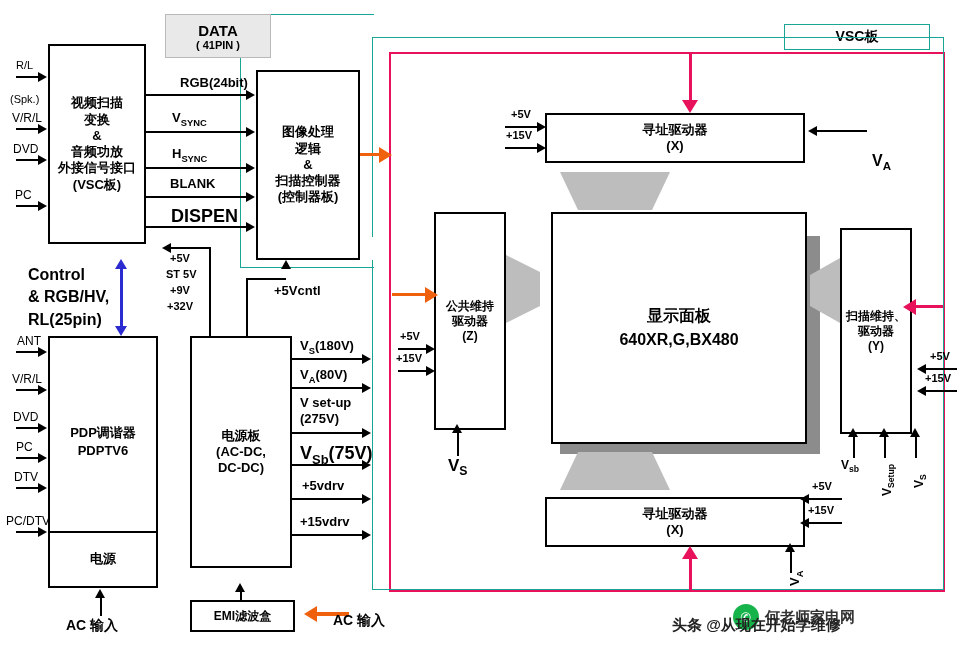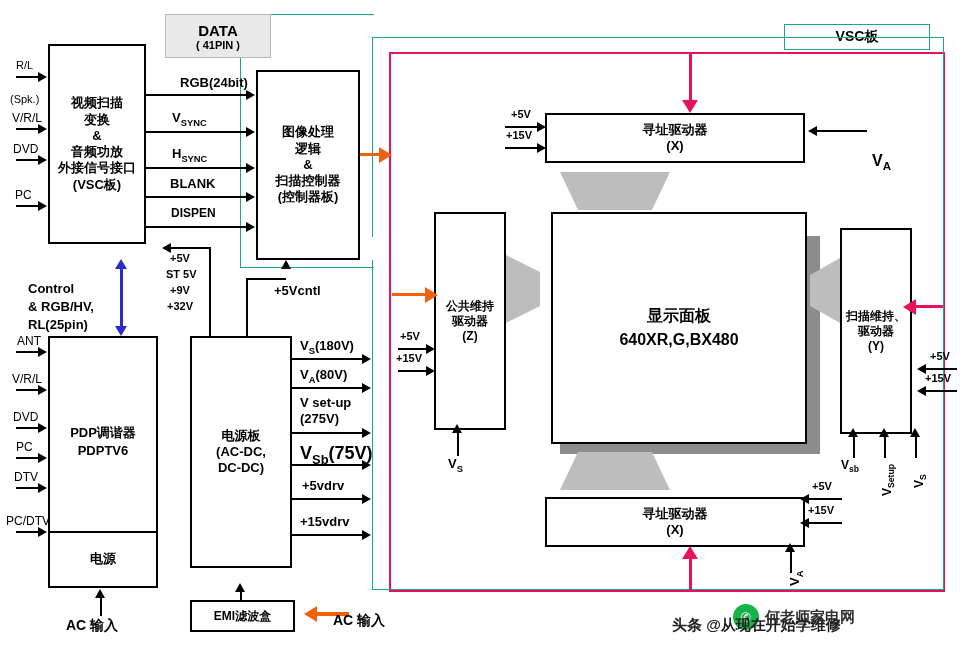--- a/index.html
+++ b/index.html
@@ -171,40 +171,40 @@
 <div class="arrow-r" style="left:246px;top:127px;"></div>
 
 <div class="lbl bold" style="left:172px;top:146px;font-size:13px;">H<sub>SYNC</sub></div>
 <div class="line hline" style="left:146px;top:167px;width:102px;"></div>
 <div class="arrow-r" style="left:246px;top:163px;"></div>
 
 <div class="lbl bold" style="left:170px;top:176px;font-size:13px;">BLANK</div>
 <div class="line hline" style="left:146px;top:196px;width:102px;"></div>
 <div class="arrow-r" style="left:246px;top:192px;"></div>
 
-<div class="lbl bold" style="left:171px;top:206px;font-size:12px;">DISPEN</div>
+<div class="lbl bold" style="left:171px;top:206px;font-size:18px;">DISPEN</div>
 <div class="line hline" style="left:146px;top:226px;width:102px;"></div>
 <div class="arrow-r" style="left:246px;top:222px;"></div>
 
 <div class="lbl bold" style="left:170px;top:252px;font-size:11px;">+5V</div>
 <div class="lbl bold" style="left:166px;top:268px;font-size:11px;">ST 5V</div>
 <div class="lbl bold" style="left:170px;top:284px;font-size:11px;">+9V</div>
 <div class="lbl bold" style="left:167px;top:300px;font-size:11px;">+32V</div>
 
 <div class="line vline" style="left:209px;top:247px;height:89px;"></div>
 <div class="line hline" style="left:170px;top:247px;width:41px;"></div>
 <div class="arrow-l" style="left:162px;top:243px;"></div>
 
 <div class="line vline" style="left:246px;top:278px;height:58px;"></div>
 <div class="line hline" style="left:246px;top:278px;width:40px;"></div>
 <div class="arrow-u" style="left:281px;top:260px;"></div>
 
 <div class="lbl bold" style="left:274px;top:283px;font-size:13px;">+5Vcntl</div>
 
-<div class="lbl bold" style="left:28px;top:280px;font-size:13px;line-height:1.4;">Control<br>&amp; RGB/HV,<br>RL(25pin)</div>
+<div class="lbl bold" style="left:28px;top:264px;font-size:16px;line-height:1.4;">Control<br>&amp; RGB/HV,<br>RL(25pin)</div>
 <div class="blue-v" style="left:120px;top:268px;height:58px;"></div>
 <div class="b-arrow-u" style="left:115px;top:259px;"></div>
 <div class="b-arrow-d" style="left:115px;top:326px;"></div>
 
 <div class="lbl bold" style="left:300px;top:338px;font-size:13px;">V<sub>S</sub>(180V)</div>
 <div class="line hline" style="left:292px;top:358px;width:72px;"></div>
 <div class="arrow-r" style="left:362px;top:354px;"></div>
 
 <div class="lbl bold" style="left:300px;top:367px;font-size:13px;">V<sub>A</sub>(80V)</div>
 <div class="line hline" style="left:292px;top:387px;width:72px;"></div>
@@ -267,21 +267,21 @@
 <div class="lbl bold" style="left:400px;top:330px;font-size:11px;">+5V</div>
 <div class="line hline" style="left:398px;top:348px;width:30px;"></div>
 <div class="arrow-r" style="left:426px;top:344px;"></div>
 
 <div class="lbl bold" style="left:396px;top:352px;font-size:11px;">+15V</div>
 <div class="line hline" style="left:398px;top:370px;width:30px;"></div>
 <div class="arrow-r" style="left:426px;top:366px;"></div>
 
 <div class="line vline" style="left:457px;top:432px;height:24px;"></div>
 <div class="arrow-u" style="left:452px;top:424px;"></div>
-<div class="lbl bold" style="left:448px;top:456px;font-size:13px;">V<sub>S</sub></div>
+<div class="lbl bold" style="left:448px;top:456px;font-size:17px;">V<sub>S</sub></div>
 
 <div class="lbl bold" style="left:930px;top:350px;font-size:11px;">+5V</div>
 <div class="line hline" style="left:925px;top:368px;width:32px;"></div>
 <div class="arrow-l" style="left:917px;top:364px;"></div>
 
 <div class="lbl bold" style="left:925px;top:372px;font-size:11px;">+15V</div>
 <div class="line hline" style="left:925px;top:390px;width:32px;"></div>
 <div class="arrow-l" style="left:917px;top:386px;"></div>
 
 <div class="line vline" style="left:853px;top:436px;height:22px;"></div>

